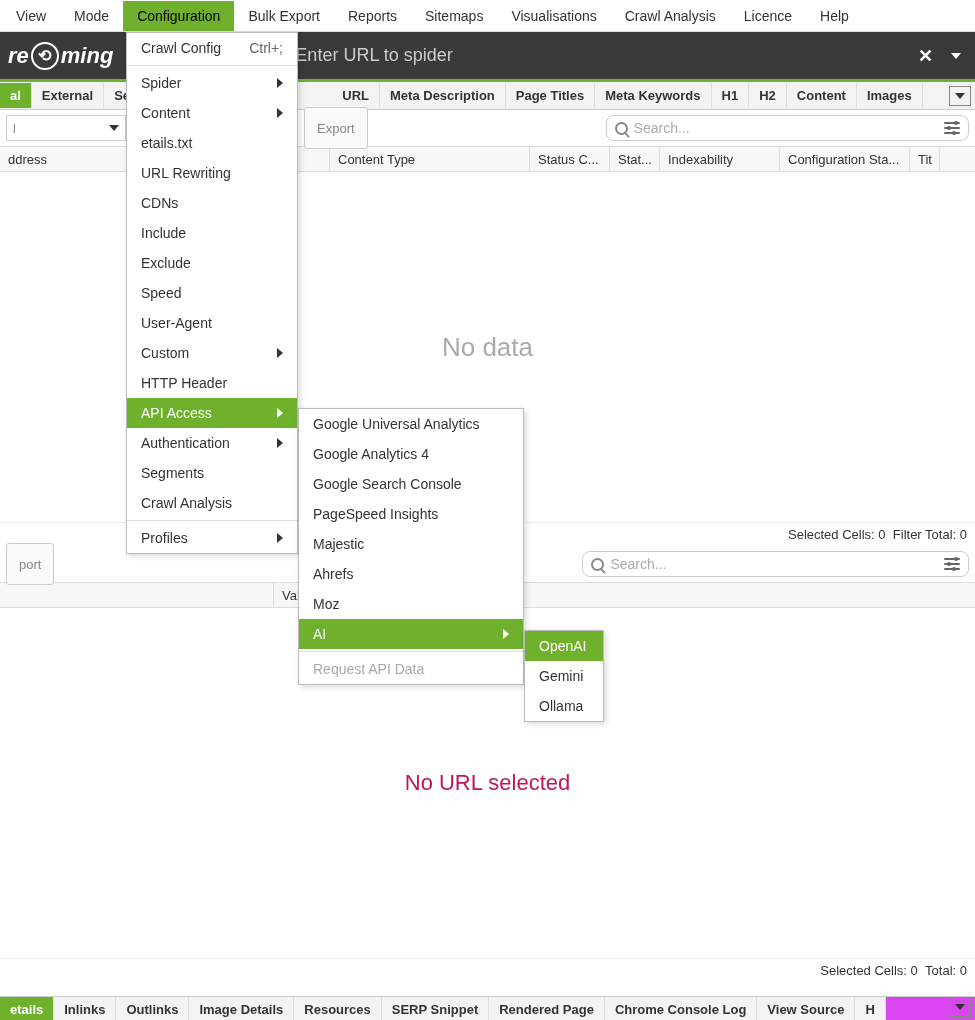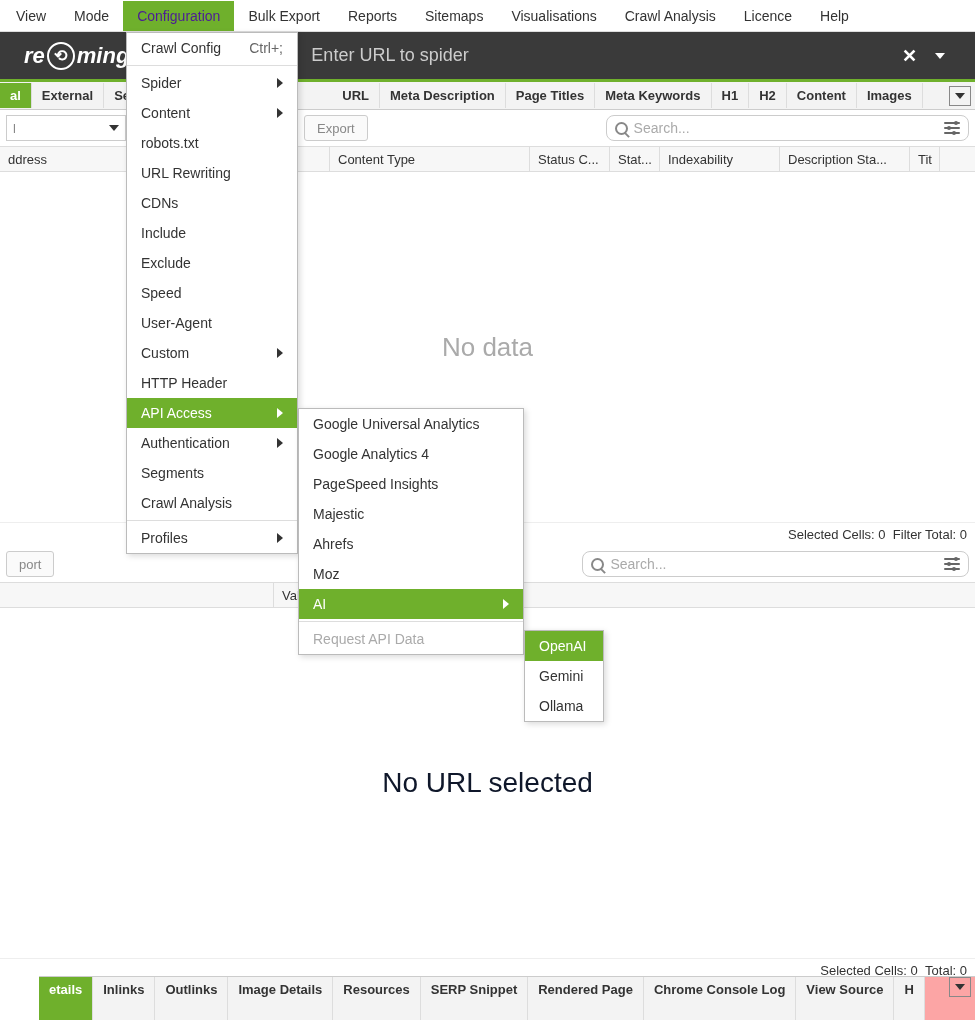--- a/index.html
+++ b/index.html
@@ -23,29 +23,29 @@
     padding: 0 2px;
   }
   .menubar-item {
     padding: 7px 14px;
     cursor: pointer;
     font-size: 14px;
     color: #333;
   }
   .menubar-item.active {
     background: #6fb02c;
-    color: #4c1d95;
+    color: #000000;
   }
   .toolbar {
     display: flex;
     align-items: center;
     height: 50px;
     background: #3a3a3a;
     border-bottom: 3px solid #6fb02c;
-    padding: 0 24px;
+    padding: 0 8px;
   }
   .logo {
     display:flex;align-items:center;
     color:#fff;font-size:22px;font-weight:bold;
     font-style:italic;margin-right:12px;
   }
   .logo-icon {
     width:28px;height:28px;border:2px solid #fff;border-radius:50%;
     display:inline-flex;align-items:center;justify-content:center;margin:0 2px;
     font-style:normal;font-size:16px;
@@ -74,21 +74,21 @@
   .chev-down {
     width:0;height:0;border-left:5px solid transparent;border-right:5px solid transparent;border-top:6px solid #333;
   }
   .filterbar {
     display:flex;align-items:center;height:36px;padding:4px 6px;gap:8px;background:#fff;
   }
   .filter-dd {
     width:120px;height:26px;border:1px solid #ccc;color:#888;padding:0 6px;display:flex;align-items:center;justify-content:space-between;
   }
   .btn {
-    height:26px;border:1px solid #ccc;border-radius:3px;background:#fafafa;color:#888;padding:0 12px;display:flex;align-items:center;cursor:pointer;
+    height:42px;border:1px solid #ccc;border-radius:3px;background:#fafafa;color:#888;padding:0 12px;display:flex;align-items:center;cursor:pointer;
   }
   .search {
     flex:1;margin-left:230px;height:26px;border:1px solid #ccc;border-radius:8px;display:flex;align-items:center;padding:0 8px;position:relative;
   }
   .search-icon {
     width:13px;height:13px;border:2px solid #888;border-radius:50%;position:relative;margin-right:6px;
   }
   .search-icon::after {
     content:"";position:absolute;width:2px;height:6px;background:#888;bottom:-5px;right:-2px;transform:rotate(-45deg);
   }
@@ -104,23 +104,23 @@
   .table-header {
     display:flex;height:26px;background:#f7f7f7;border-top:1px solid #ddd;border-bottom:1px solid #ddd;
   }
   .th {
     padding:4px 8px;border-right:1px solid #ddd;font-size:13px;color:#333;display:flex;align-items:center;overflow:hidden;white-space:nowrap;
   }
   .data-area { height:350px;display:flex;align-items:center;justify-content:center;color:#aaa;font-size:26px; }
   .statusbar { display:flex;justify-content:flex-end;height:24px;align-items:center;padding:0 8px;font-size:13px;background:#fff;border-top:1px solid #eee; }
   .lower-filter { display:flex;align-items:center;height:36px;padding:4px 6px;gap:8px; }
   .lower-header { display:flex;height:26px;background:#f7f7f7;border-top:1px solid #ddd;border-bottom:1px solid #ddd; }
-  .lower-data { height:350px;display:flex;align-items:center;justify-content:center;color:#0f172a;font-size:28px; }
+  .lower-data { height:350px;display:flex;align-items:center;justify-content:center;color:#be185d;font-size:22px; }
   .bottom-status { display:flex;justify-content:flex-end;height:24px;align-items:center;padding:0 8px;font-size:13px;border-top:1px solid #eee; }
-  .bottom-tabs { display:flex;height:44px;background:#fca5a5;border-top:1px solid #ccc;position:absolute;bottom:0;left:0;right:0;margin-left:39px; }
+  .bottom-tabs { display:flex;height:24px;background:#d946ef;border-top:1px solid #ccc;position:absolute;bottom:0;left:0;right:0; }
   
   
   .dropdown {
     position:absolute;background:#fff;border:1px solid #bbb;box-shadow:2px 2px 6px rgba(0,0,0,0.15);z-index:100;
   }
   .dd-item {
     padding:7px 14px;font-size:14px;color:#333;cursor:pointer;display:flex;align-items:center;justify-content:space-between;white-space:nowrap;
   }
   .dd-item.hl { background:#6fb02c;color:#fff; }
   .dd-item.disabled { color:#aaa; }
@@ -192,21 +192,21 @@
       </div>
   </div>
 </div>
 
 <div class="table-header">
   <div class="th" style="width:330px">ddress</div>
   <div class="th" style="width:200px">Content Type</div>
   <div class="th" style="width:80px">Status C...</div>
   <div class="th" style="width:50px">Stat...</div>
   <div class="th" style="width:120px">Indexability</div>
-  <div class="th" style="width:130px">Description Sta...</div>
+  <div class="th" style="width:130px">Configuration Sta...</div>
   <div class="th" style="width:30px">Tit</div>
 </div>
 
 <div class="data-area">No data</div>
 
 <div class="statusbar">
   <span>Selected Cells:</span>&nbsp;
   <span>0</span>&nbsp;&nbsp;
   <span>Filter Total:</span>&nbsp;
   <span>0</span>
@@ -261,21 +261,21 @@
     <div class="dd-sep"></div>
     <div class="dd-item">
       <span>Spider</span>
       <div class="dd-arrow"></div>
     </div>
     <div class="dd-item">
       <span>Content</span>
       <div class="dd-arrow"></div>
     </div>
     <div class="dd-item">
-      <span>robots.txt</span>
+      <span>etails.txt</span>
     </div>
     <div class="dd-item">
       <span>URL Rewriting</span>
     </div>
     <div class="dd-item">
       <span>CDNs</span>
     </div>
     <div class="dd-item">
       <span>Include</span>
     </div>
@@ -314,20 +314,23 @@
       <span>Profiles</span>
       <div class="dd-arrow"></div>
     </div>
   </div>
 <div class="dropdown dd2" id="api-dd">
     <div class="dd-item">
       <span>Google Universal Analytics</span>
     </div>
     <div class="dd-item">
       <span>Google Analytics 4</span>
+    </div>
+    <div class="dd-item">
+      <span>Google Search Console</span>
     </div>
     <div class="dd-item">
       <span>PageSpeed Insights</span>
     </div>
     <div class="dd-item">
       <span>Majestic</span>
     </div>
     <div class="dd-item">
       <span>Ahrefs</span>
     </div>

